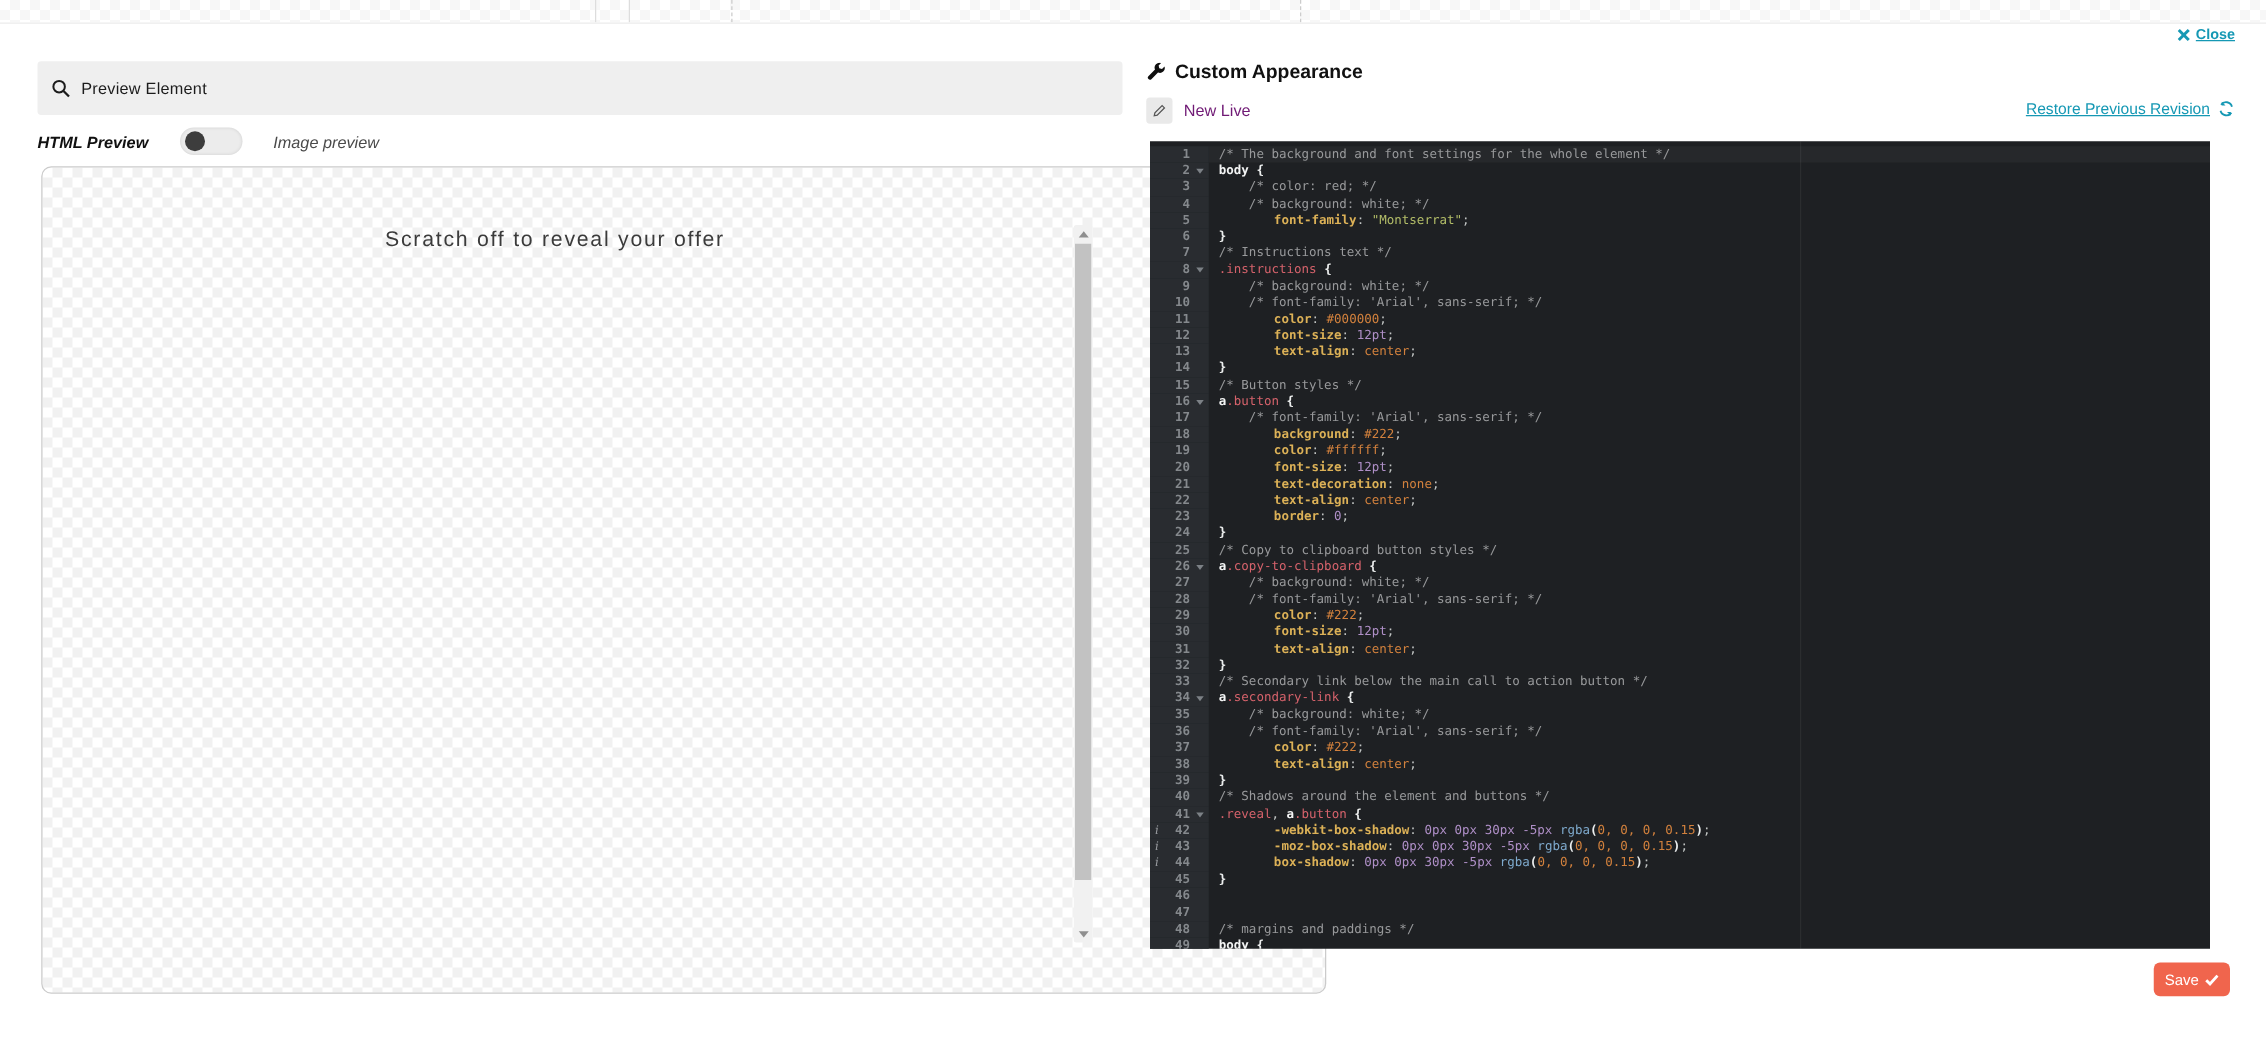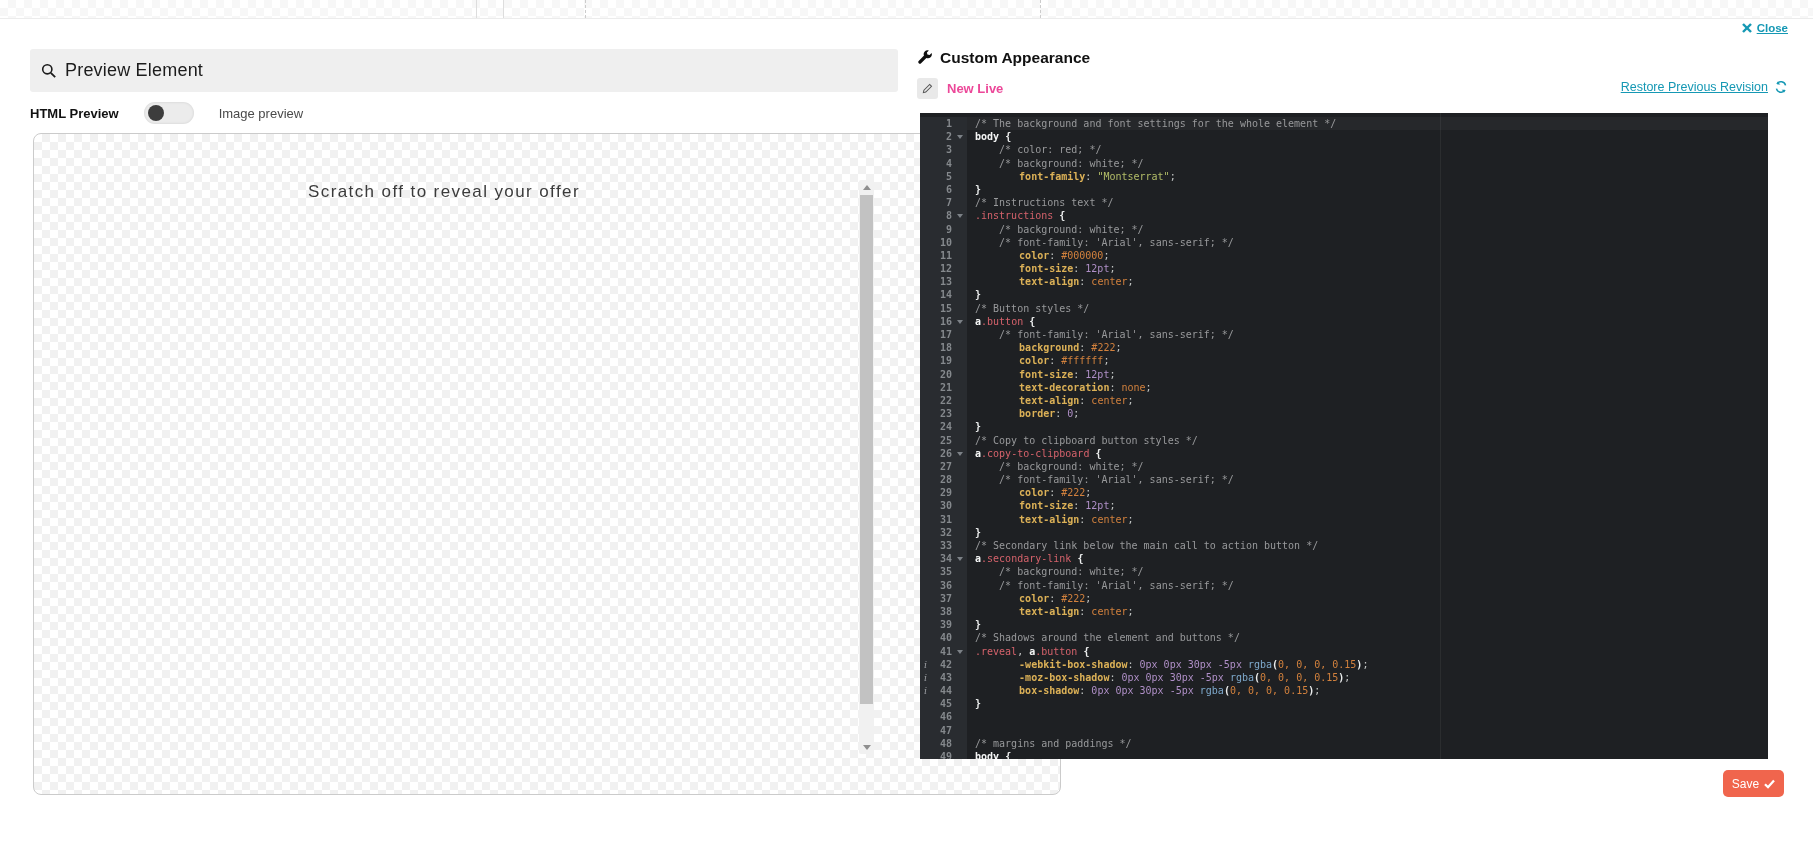--- a/index.html
+++ b/index.html
@@ -27,24 +27,24 @@
     position:absolute; top:3px; right:25px; display:flex; align-items:center; gap:5px;
     color:#1598b4; font-size:11.5px; font-weight:bold; cursor:pointer;
   }
   .close-link span { text-decoration:underline; }
   
   .lp-header {
     position:absolute; left:30px; top:30px; width:868px; height:43px;
     background:#efefef; border-radius:3px; display:flex; align-items:center;
     padding-left:11px; gap:8px;
   }
-  .lp-title { font-size:18px; font-weight:500; color:#1c1c1c; letter-spacing:.2px; }
+  .lp-title { font-size:13px; font-weight:500; color:#1c1c1c; letter-spacing:.2px; }
   .toggle-row {
     position:absolute; left:30px; top:81px; height:26px;
-    display:flex; align-items:center; gap:25px;
+    display:flex; align-items:center; gap:25px;font-style:italic;
   }
   .tgl-label-l { font-size:13px; font-weight:bold; color:#111; }
   .tgl-label-r { font-size:13px; color:#4a4a4a; }
   .switch {
     position:relative; width:50px; height:22px; border-radius:11px; background:#ececec;
     box-shadow:inset 0 0 3px rgba(0,0,0,.12); cursor:pointer;
   }
   .knob {
     position:absolute; left:4px; top:3px; width:16px; height:16px; border-radius:50%;
     background:#3d3d3d;
@@ -72,21 +72,21 @@
   
   .rp-header {
     position:absolute; left:917px; top:30px; display:flex; align-items:center; gap:7px;
   }
   .rp-title { font-size:15.5px; font-weight:bold; color:#111; }
   .rev-row { position:absolute; left:917px; top:58px; display:flex; align-items:center; gap:9px; height:22px; }
   .rev-chip {
     width:21px; height:21px; background:#e9e9e9; border-radius:3px;
     display:flex; align-items:center; justify-content:center;
   }
-  .rev-label { font-size:13px; color:#ec4899;font-weight:bold; }
+  .rev-label { font-size:13px; color:#701a75; }
   .restore-link {
     position:absolute; top:61px; right:25px; display:flex; align-items:center; gap:6px;
     color:#1598b4; font-size:12.5px; cursor:pointer;
   }
   .restore-link span { text-decoration:underline; }
   
   .editor {
     position:absolute; left:920px; top:94px; width:848px; height:646px;
     background:#1e2023; overflow:hidden;
     font-family:"DejaVu Sans Mono",monospace; font-size:10px; line-height:13.2px;

